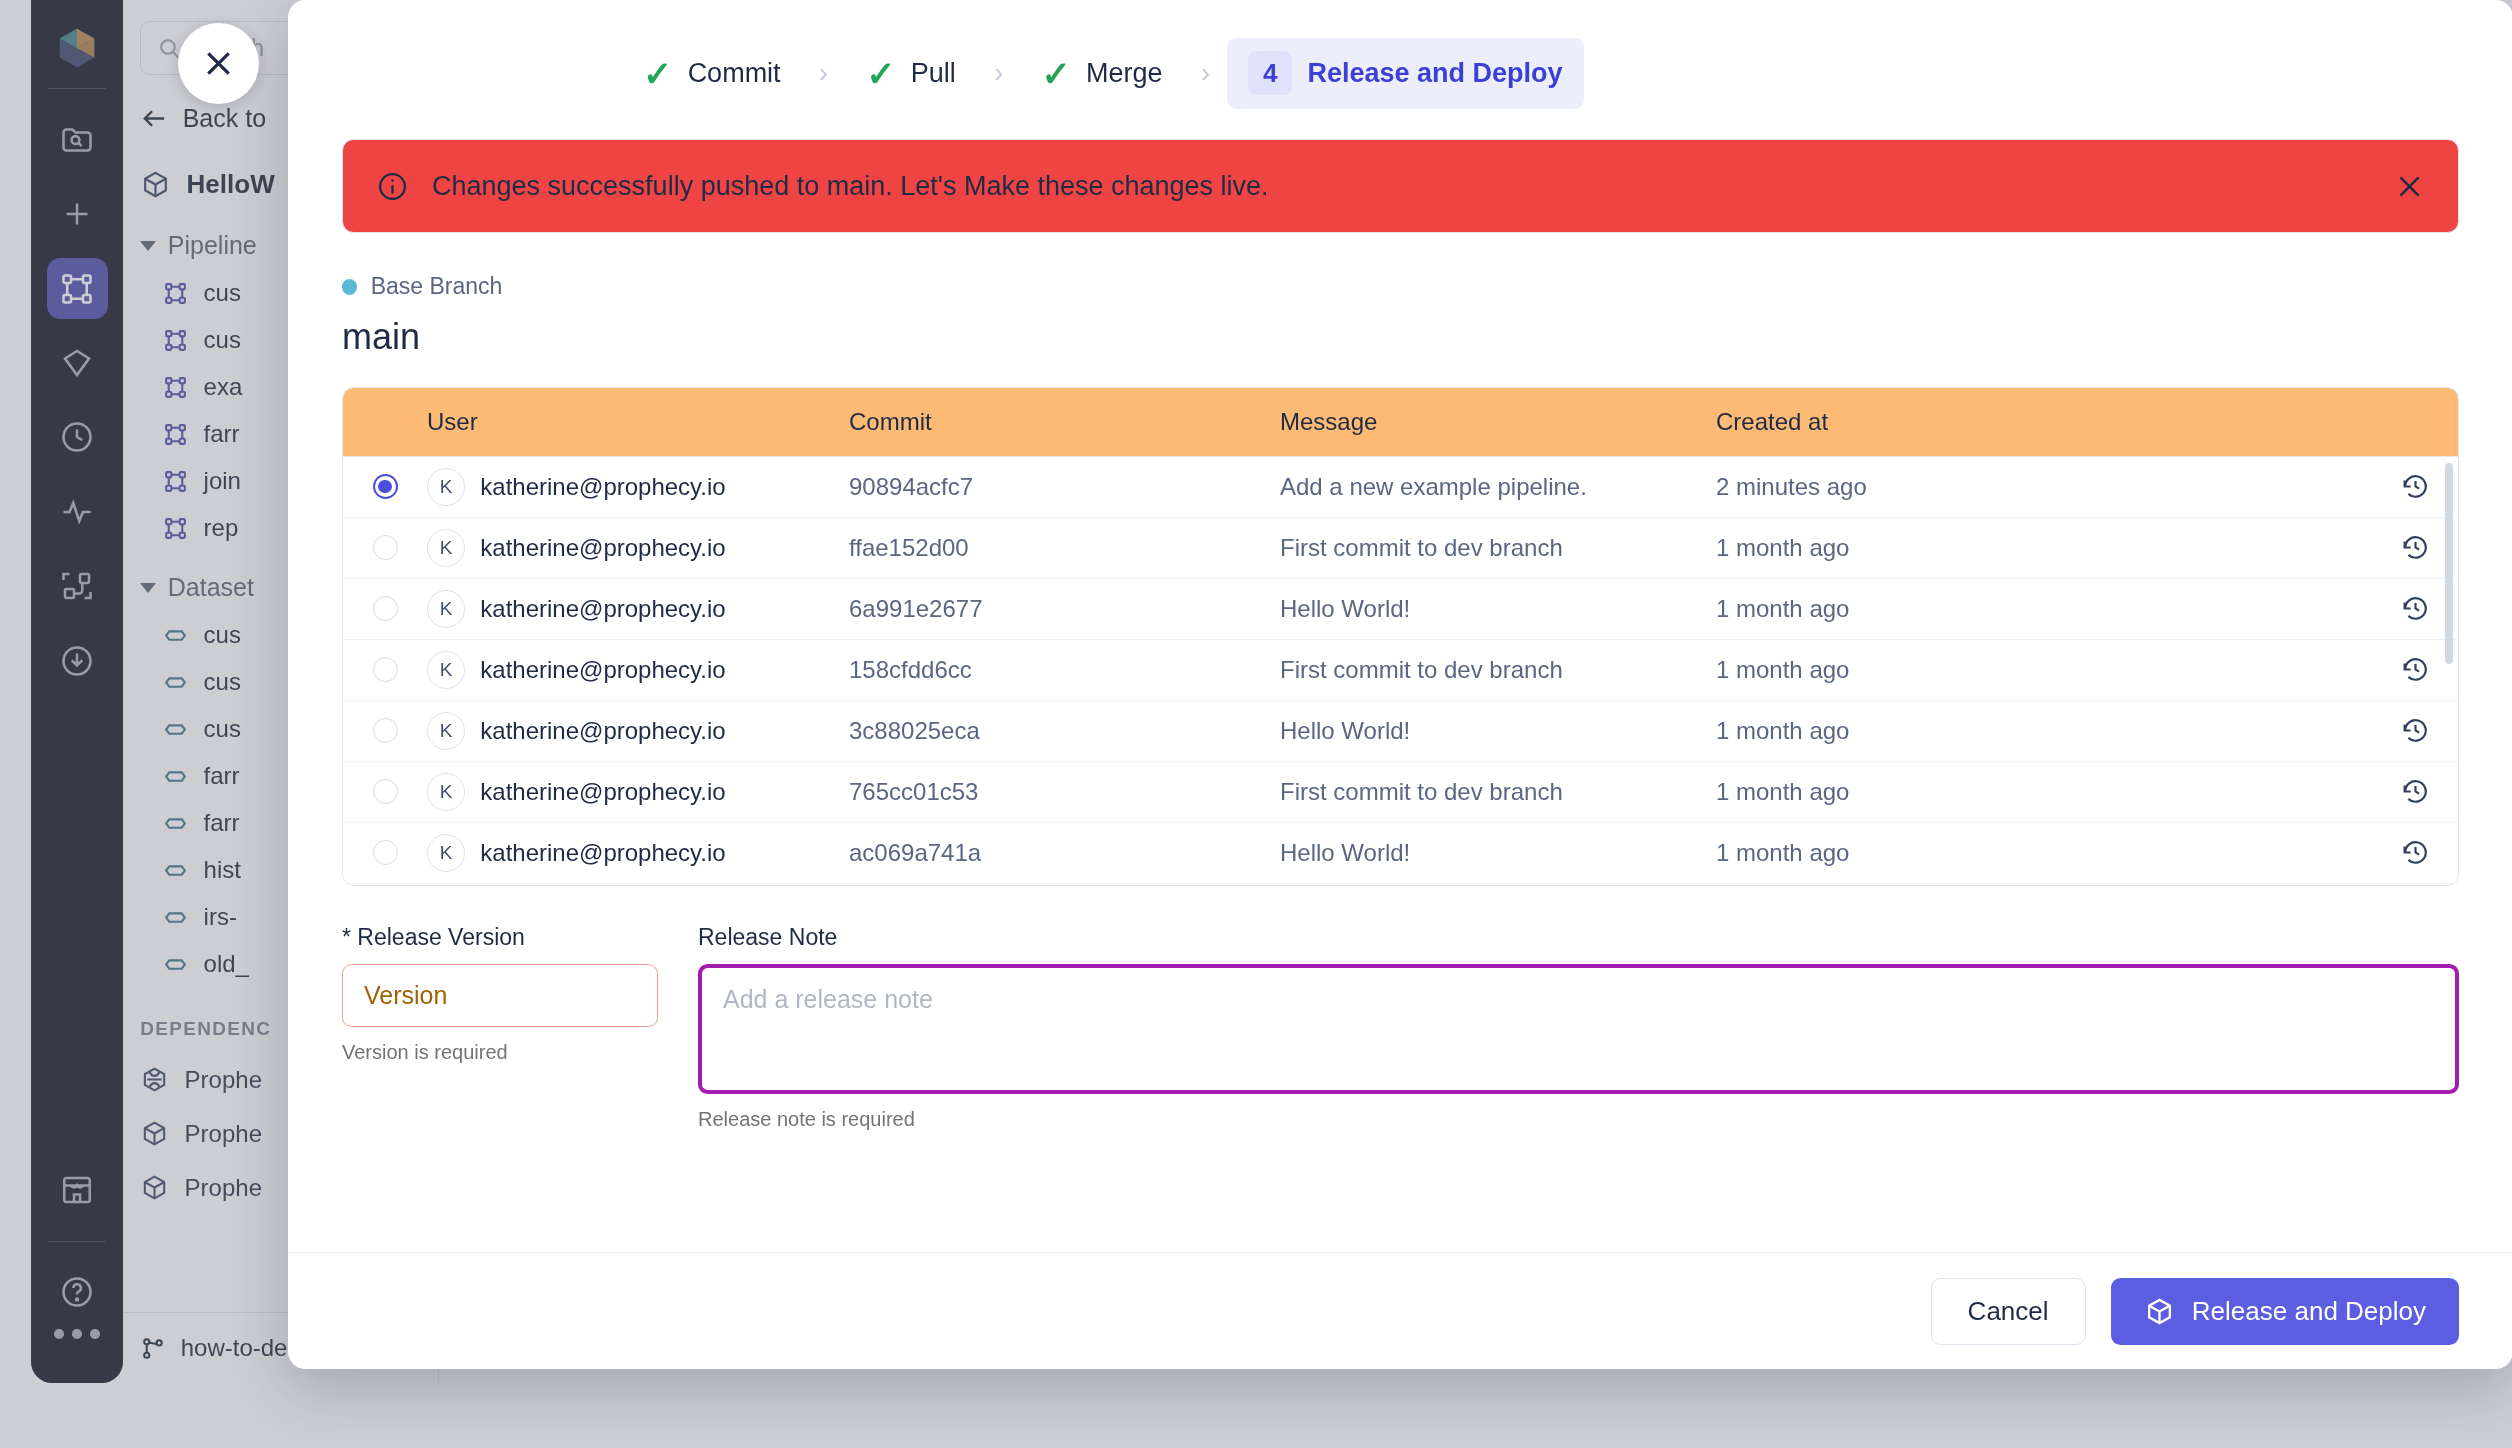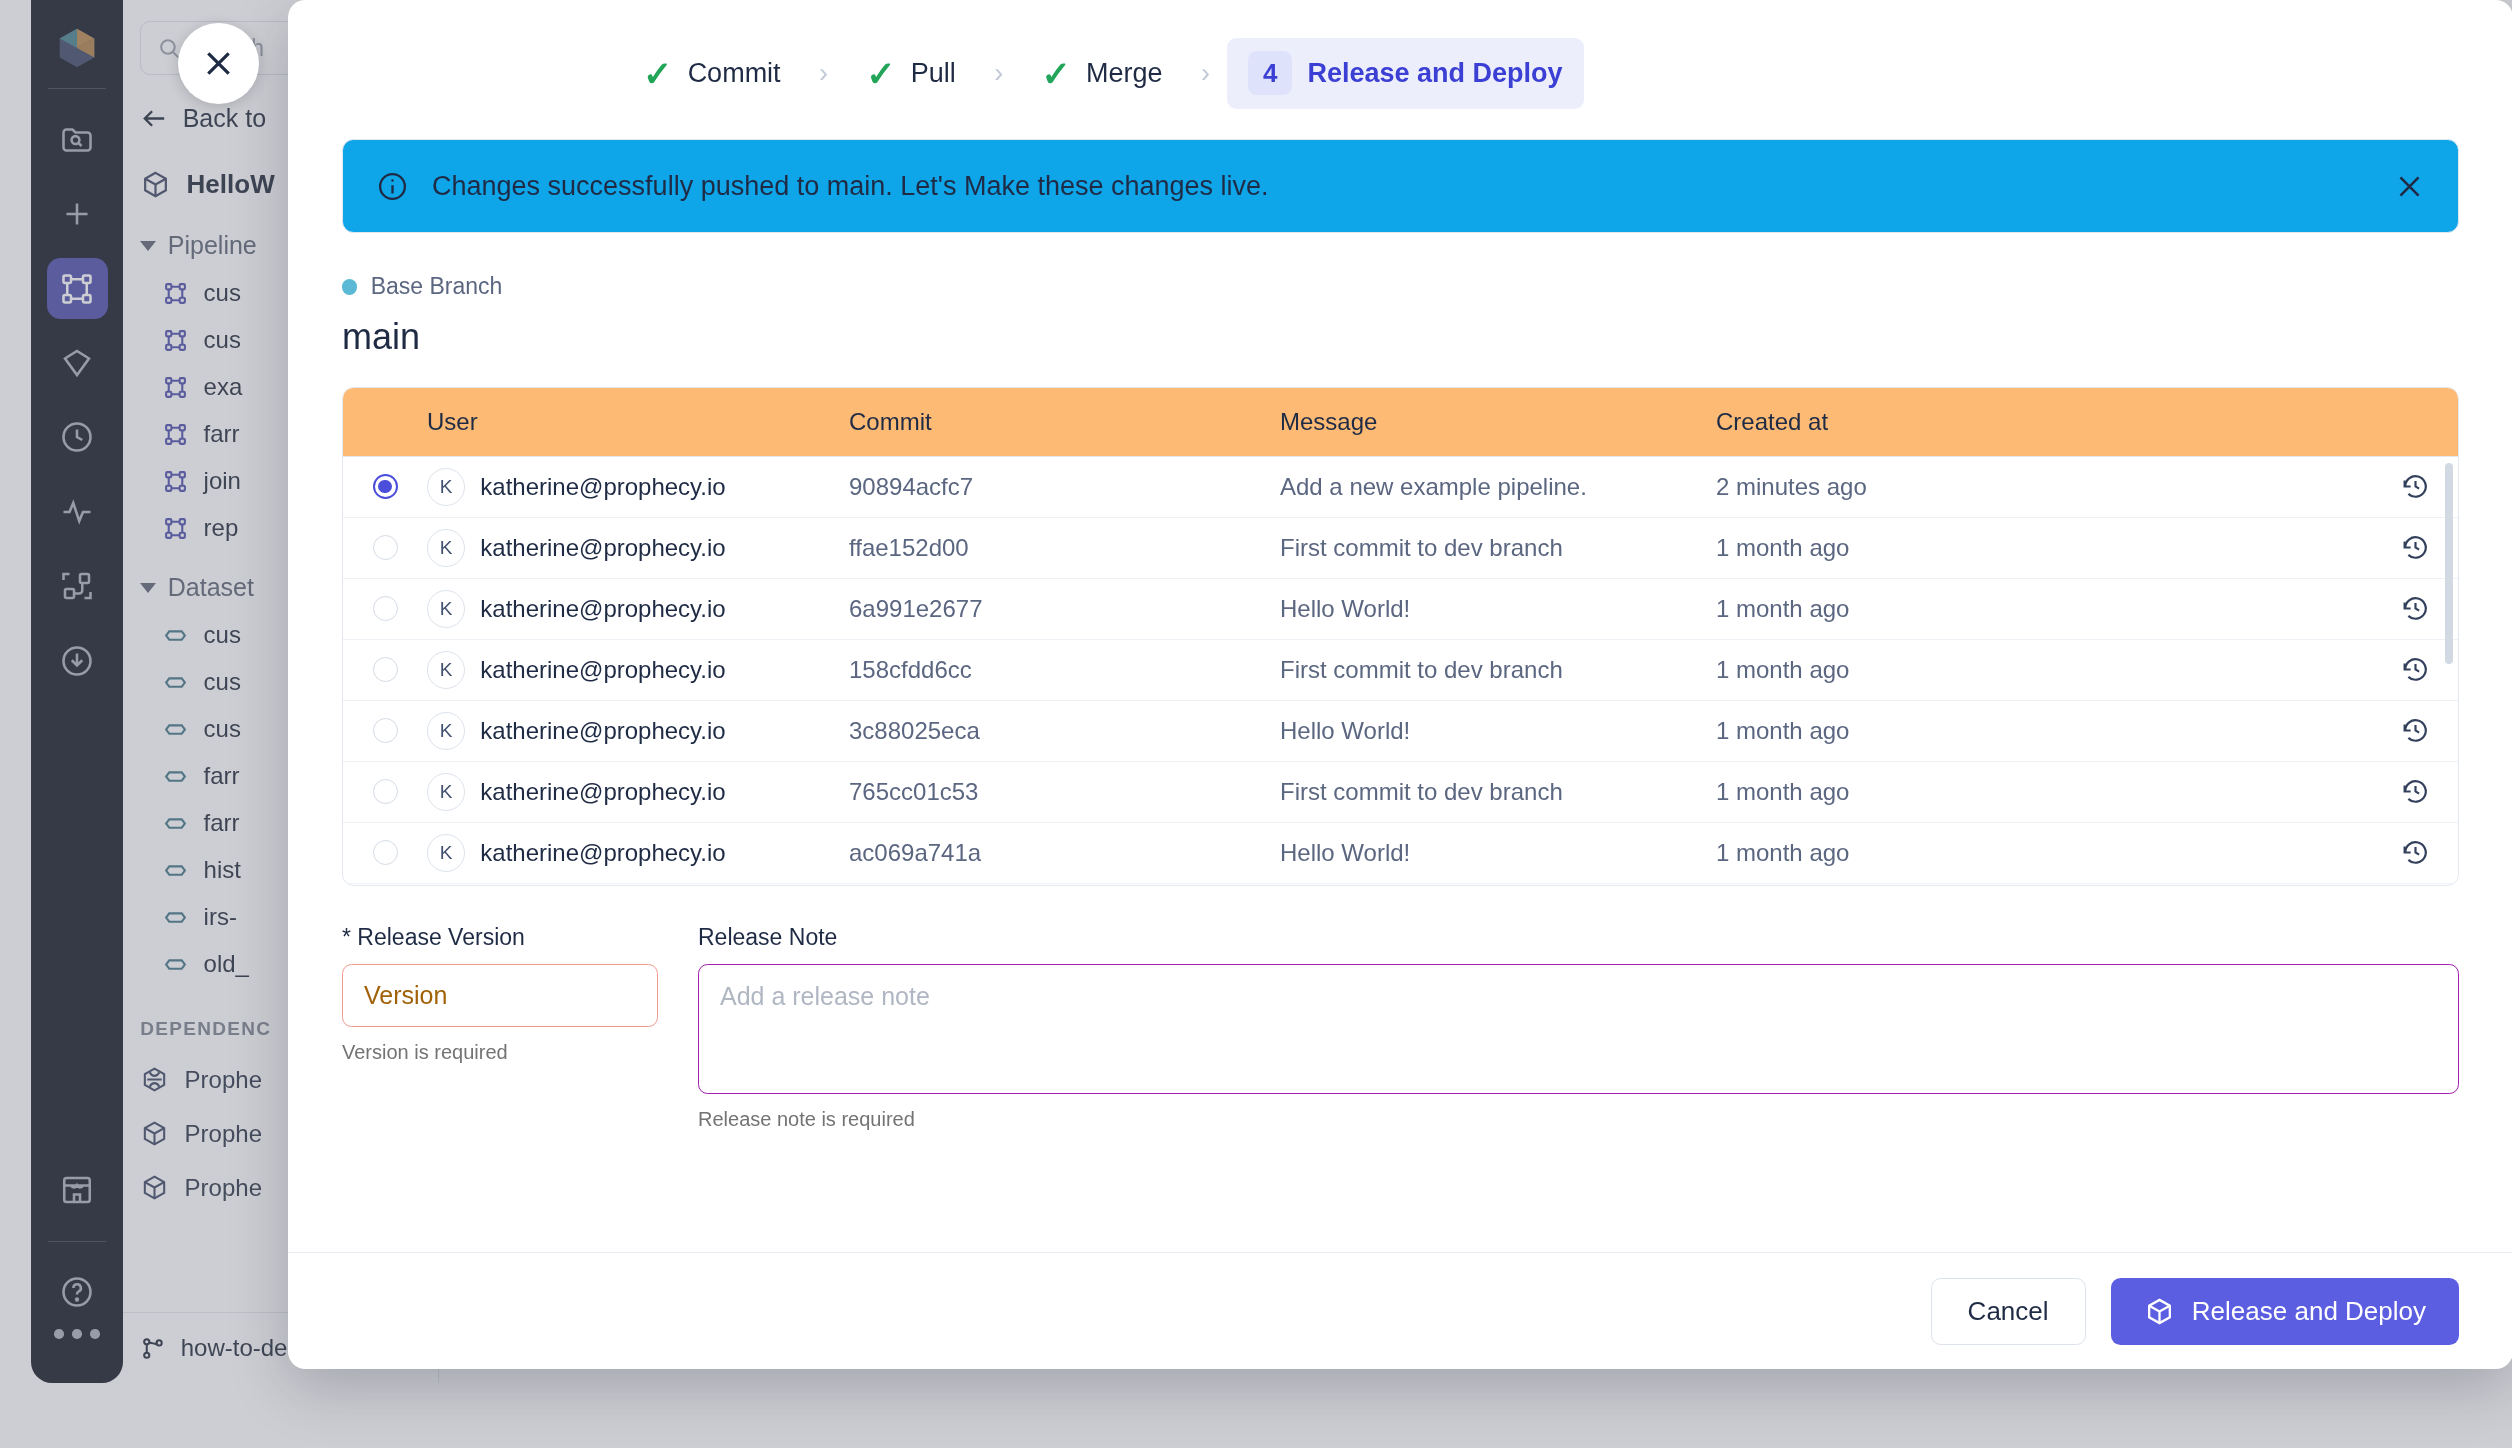--- a/index.html
+++ b/index.html
@@ -78,21 +78,21 @@
     width: 44px; height: 44px; border-radius: 8.6px; background:#dfe2fb; color:#3b3fd4;
     display:flex; align-items:center; justify-content:center; font-size: 26px; font-weight: 700;
   }
   .step-label { font-size: 27px; color:#1f2b45; font-weight: 500; }
   .step.current .step-label { color:#3b3fd4; font-weight: 600; }
   .step-sep { color:#c2c9d6; font-size: 27px; padding: 0 17.3px; }
 
   .modal-body { flex: 1 1 auto; padding: 0 54px; overflow: hidden; }
 
   .banner {
-    margin-top: 7.7px; height: 94px; background:#0ea5e9; border: 1px solid #e3e8ef; border-radius: 11.5px;
+    margin-top: 7.7px; height: 94px; background:#ef4444; border: 1px solid #e3e8ef; border-radius: 11.5px;
     display: flex; align-items: center; gap: 23px; padding: 0 33px;
   }
   .banner-text { flex:1 1 auto; font-size: 27px; color:#1f2b45; }
 
   .bb-row { display:flex; align-items:center; gap:13.4px; margin-top: 40px; }
   .bb-dot { width:15.3px; height:15.3px; border-radius:50%; background:#5bb9d6; }
   .bb-label { font-size: 23px; color:#5b6681; }
   .bb-name { margin-top: 15.3px; font-size: 36px; color:#1f2b45; font-weight: 500; }
 
   .table-wrap {
@@ -129,21 +129,21 @@
 
   .form-row { display:flex; gap: 40px; margin-top: 38px; }
   .f-version { width: 316px; }
   .f-note { flex: 1 1 auto; }
   .f-label { font-size: 23px; color:#1f2b45; margin-bottom: 13.4px; }
   .inp {
     height: 63px; border: 1px solid #f09b8e; border-radius: 9.6px;
     display:flex; align-items:center; padding: 0 21px; font-size: 25px; color:#a16207;
   }
   .ta {
-    height: 130px; border: 1px solid #a21caf; border-radius: 9.6px;
+    height: 130px; border: 4px solid #a21caf; border-radius: 9.6px;
     padding: 17.3px 21px; font-size: 25px; color:#b0b7c3;
   }
   .err { color:#737373; font-size: 20px; margin-top: 13.4px; }
 
   .modal-foot {
     border-top: 1px solid #e8ecf2; height: 117px; display:flex; align-items:center;
     justify-content: flex-end; gap: 25px; padding: 10px 54px;
   }
   .btn-cancel {
     height: 67px; padding: 0 36px; border: 1px solid #dde3ec; border-radius: 9.6px; background:#fff;

